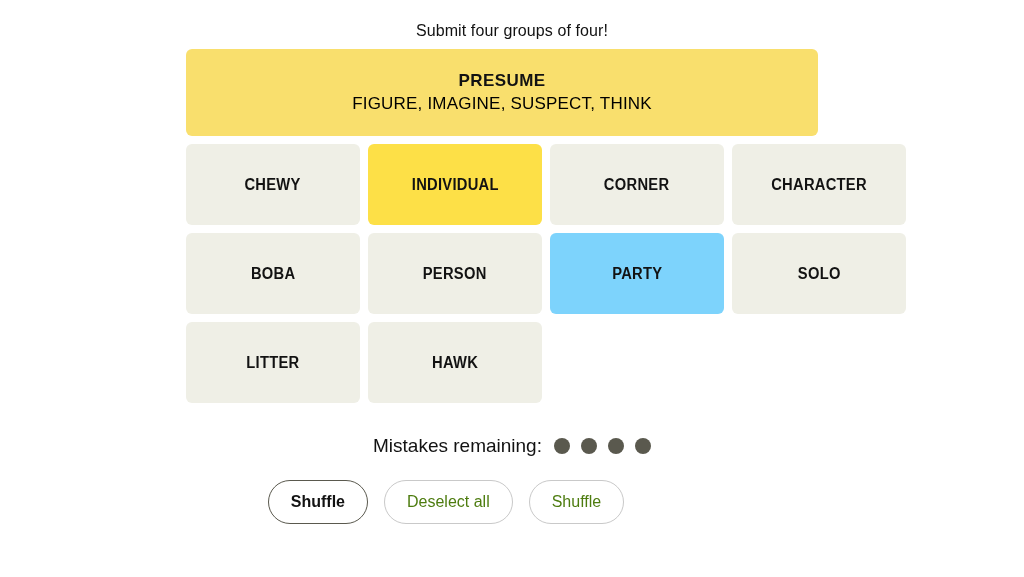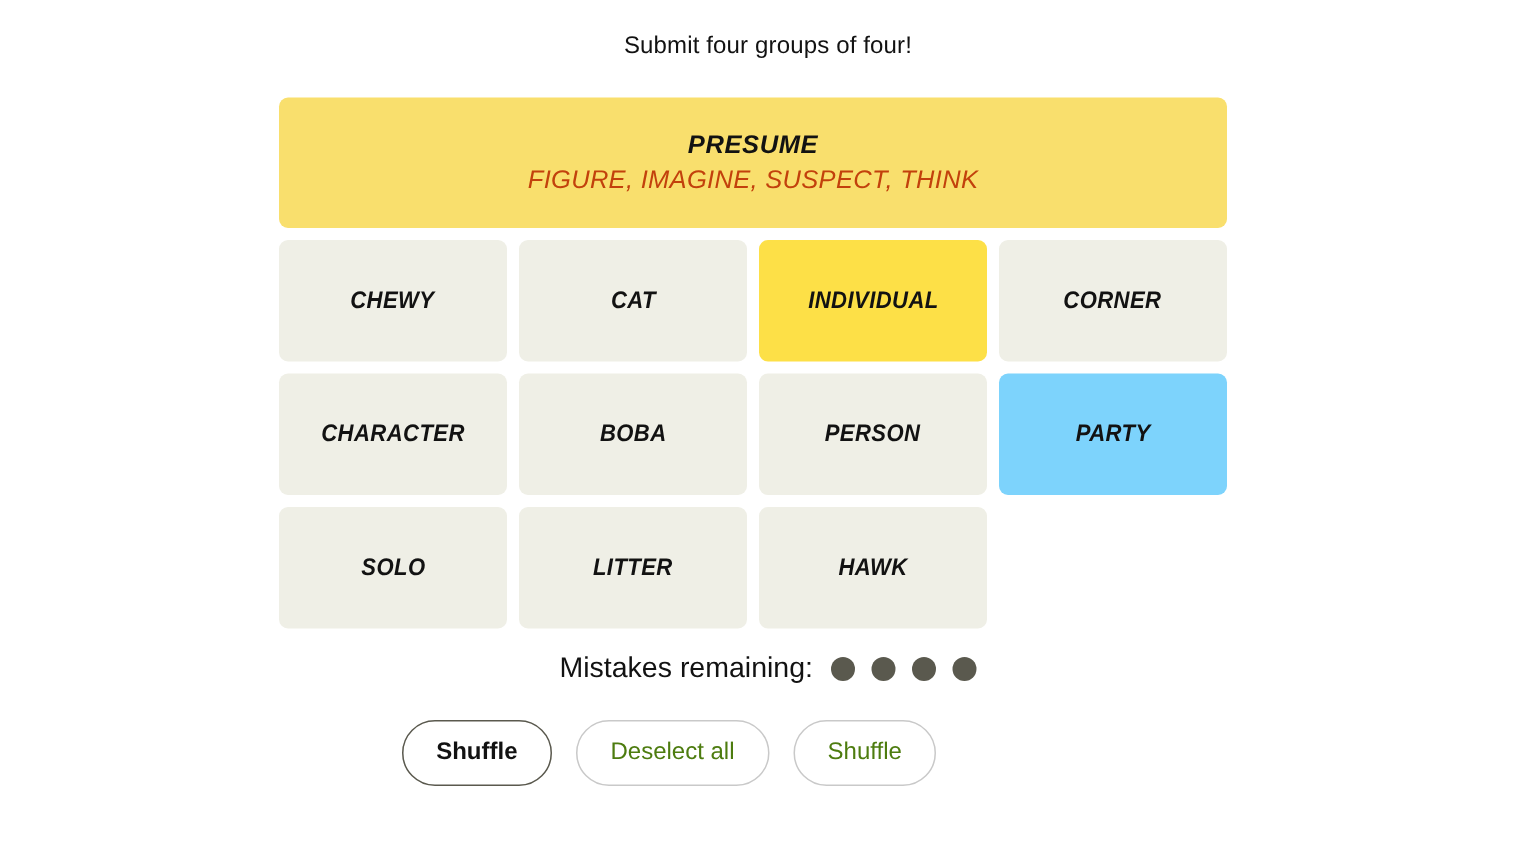--- a/index.html
+++ b/index.html
@@ -27,23 +27,22 @@
     width: 1024px;
     text-align: center;
     font-size: 16px;
     line-height: 22px;
     color: #121212;
     letter-spacing: 0.1px;
   }
   .board {
     position: absolute;
     left: 186px;
-    top: 65px;
-    width: 632px;
-    font-style: italic;
+    top: 49px;
+    width: 720px;
   }
   .solved-row {
     width: 632px;
     height: 87px;
     border-radius: 6px;
     display: flex;
     flex-direction: column;
     align-items: center;
     justify-content: center;
     box-sizing: border-box;
@@ -54,21 +53,21 @@
     font-weight: bold;
     letter-spacing: 0.4px;
     color: #121212;
     line-height: 22px;
     font-stretch: condensed;
   }
   .solved-words {
     font-size: 17px;
     font-weight: normal;
     letter-spacing: 0.2px;
-    color: #c2410c;
+    color: #000000;
     line-height: 24px;
   }
   .grid {
     display: grid;
     grid-template-columns: repeat(4, 1fr);
     gap: 8px 8px;
   }
   .tile {
     height: 81px;
     background: #efefe6;
@@ -161,23 +160,20 @@
 
     <div class="solved-row" id="solved-row-0" style="background: rgb(249, 223, 109);">
       <div class="solved-title">PRESUME</div>
       <div class="solved-words">FIGURE, IMAGINE, SUSPECT, THINK</div>
     </div>
 
     <div class="grid">
       <div class="tile" style="background: rgb(239, 239, 230);">
         <span class="tile-label">CHEWY</span>
       </div>
-      <div class="tile" style="background: rgb(239, 239, 230);">
-        <span class="tile-label">CAT</span>
-      </div>
       <div class="tile" style="background: #fde047;">
         <span class="tile-label">INDIVIDUAL</span>
       </div>
       <div class="tile" style="background: rgb(239, 239, 230);">
         <span class="tile-label">CORNER</span>
       </div>
 
       <div class="tile" style="background: rgb(239, 239, 230);">
         <span class="tile-label">CHARACTER</span>
       </div>

